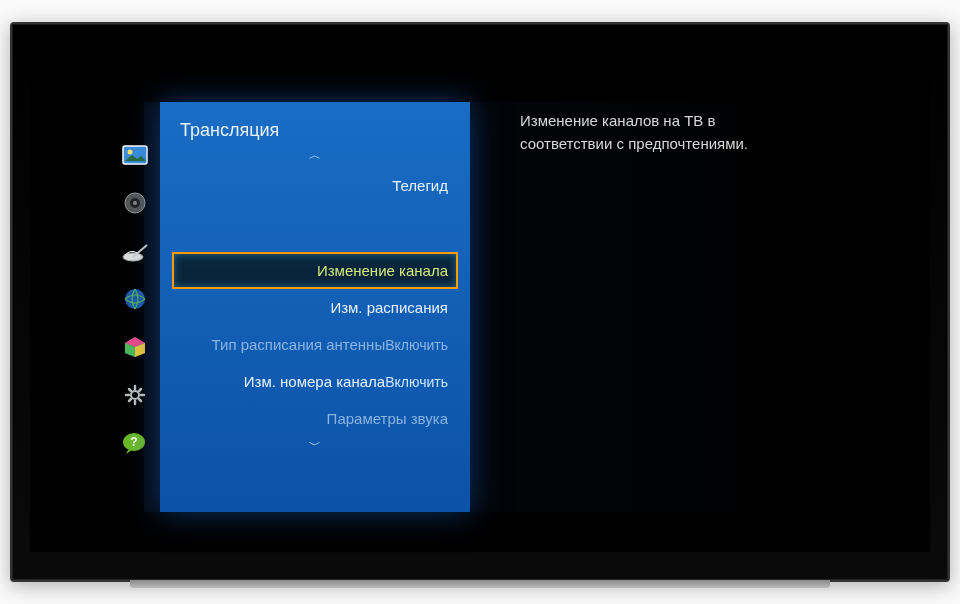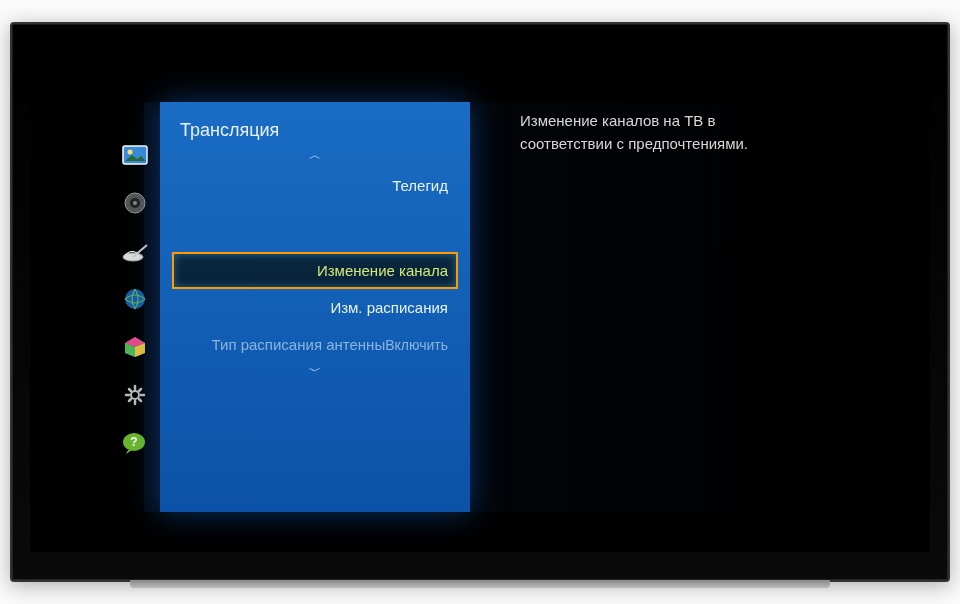--- a/index.html
+++ b/index.html
@@ -202,20 +202,27 @@
           <div class="menu-item selected">
             <span>Изменение канала</span>
           </div>
           <div class="menu-item">
             <span>Изм. расписания</span>
           </div>
           <div class="menu-item disabled">
             <span>Тип расписания антенны</span>
             <span class="item-value">Включить</span>
           </div>
+          <div class="menu-item">
+            <span>Изм. номера канала</span>
+            <span class="item-value">Включить</span>
+          </div>
+          <div class="menu-item disabled">
+            <span>Параметры звука</span>
+          </div>
         </div>
         <div class="chevron">﹀</div>
       </div>
     </div>
 
     <div class="description">Изменение каналов на ТВ в соответствии с предпочтениями.</div>
   </div>
 </div>
 
 </body></html>

